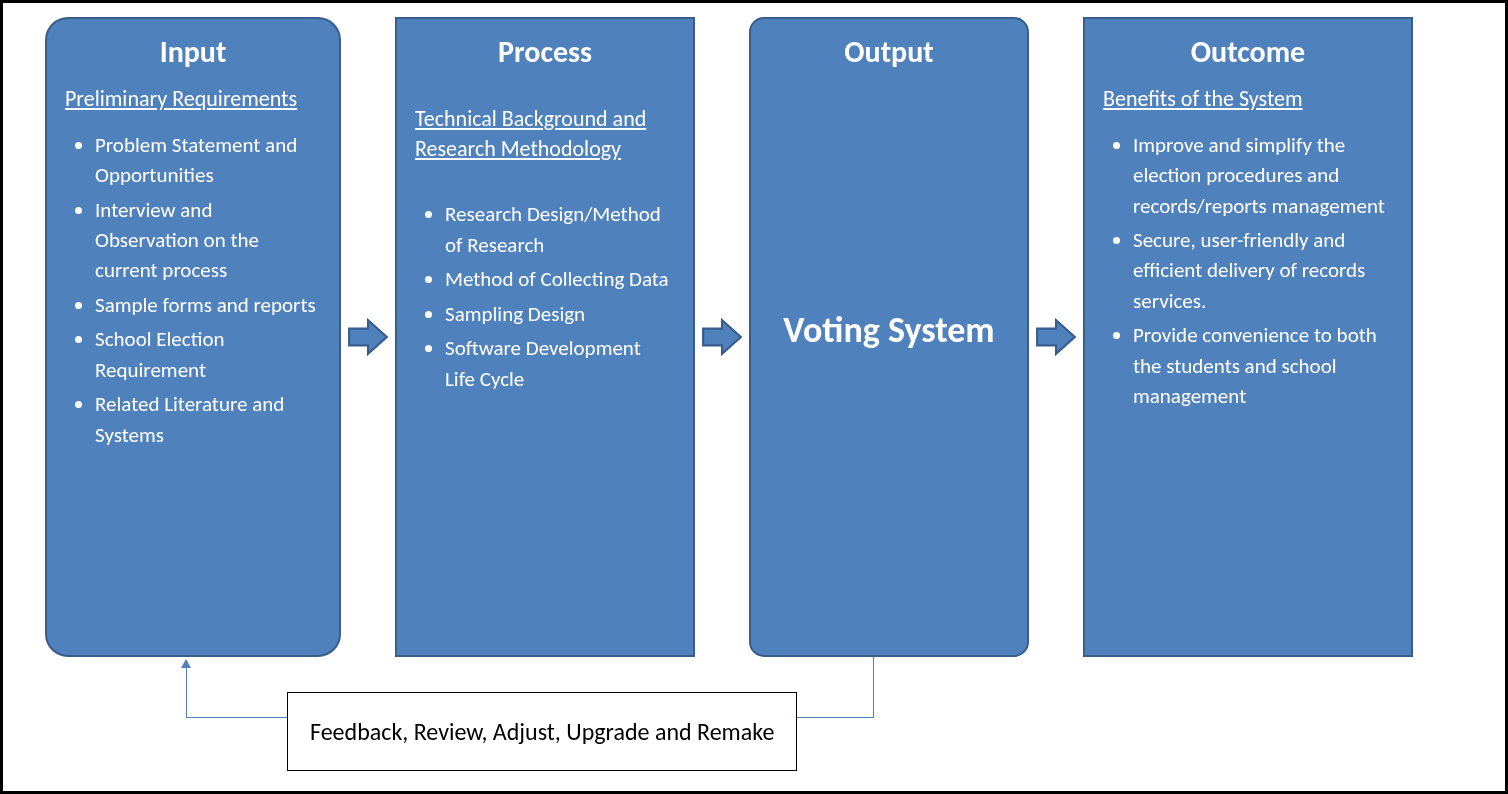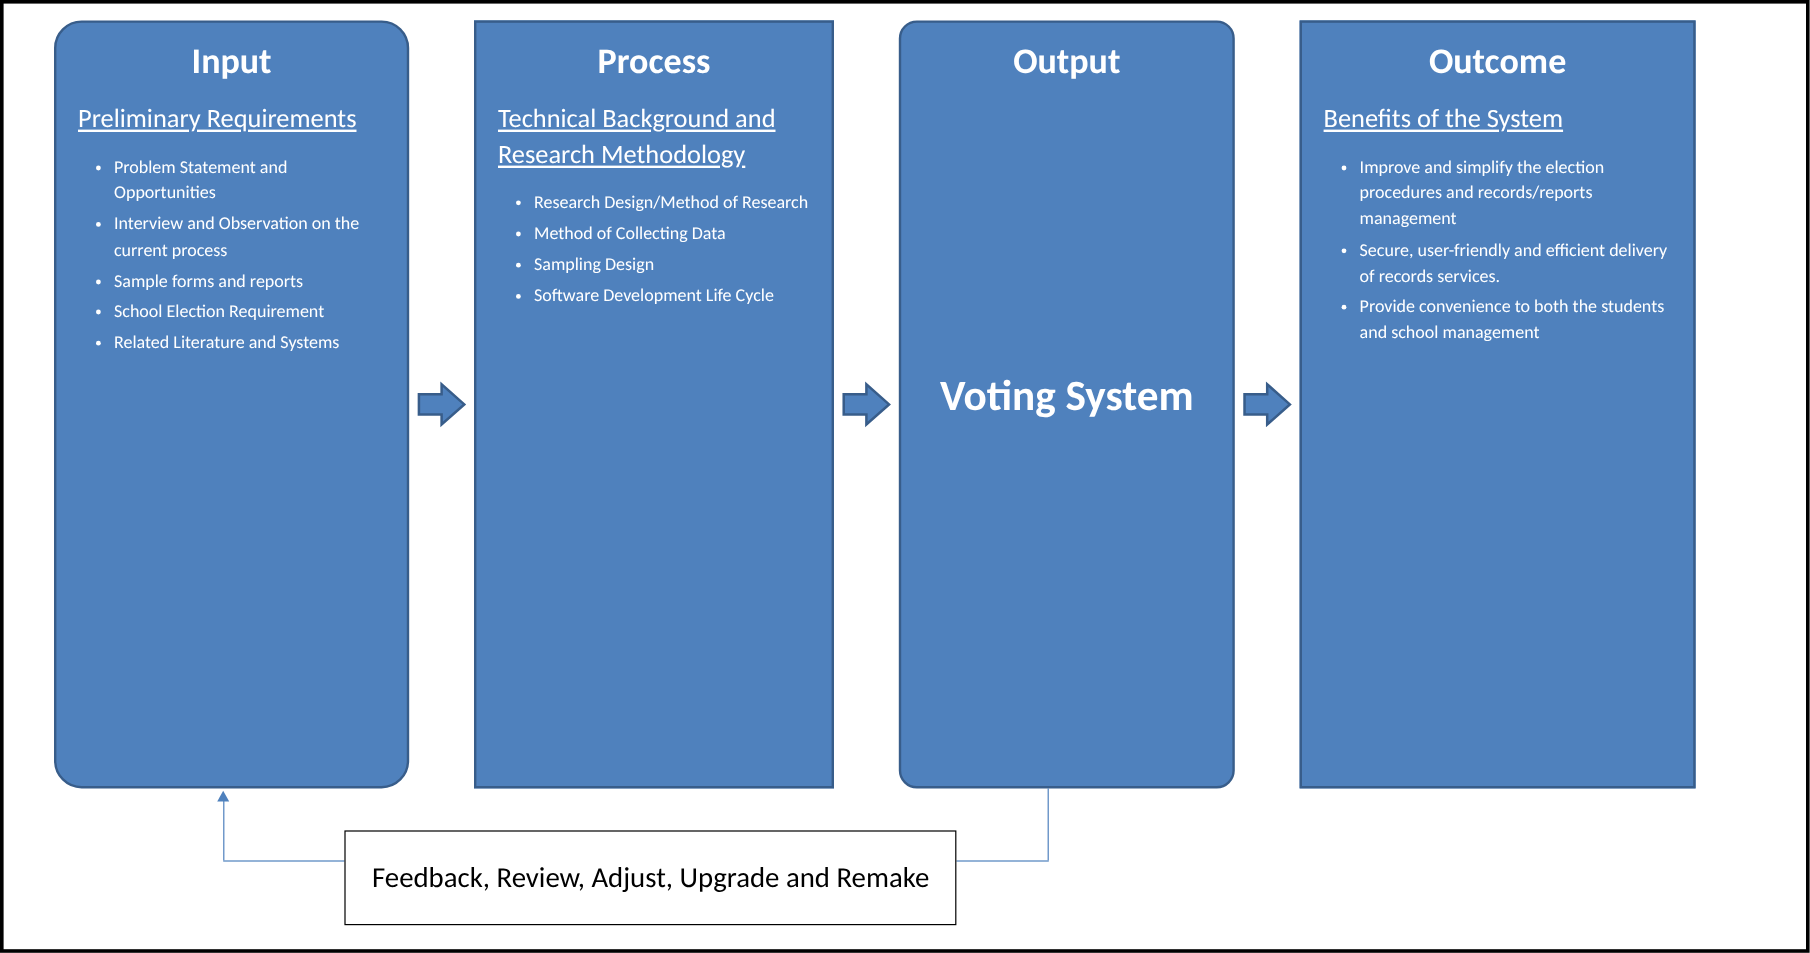--- a/index.html
+++ b/index.html
@@ -39,21 +39,21 @@
   .box .subtitle {
     font-size: 22px;
     text-decoration: underline;
     text-align: left;
     margin-bottom: 16px;
     line-height: 1.35;
   }
   .box ul {
     list-style: disc;
     padding-left: 30px;
-    font-size: 15px;
+    font-size: 21px;
     line-height: 1.45;
   }
   .box ul li { margin-bottom: 4px; }
   .center-content {
     flex: 1;
     display: flex;
     align-items: center;
     justify-content: center;
     font-size: 36px;
     font-weight: 700;
@@ -109,21 +109,21 @@
   .conn-arrowhead {
     position: absolute;
     left: 178px;
     top: 656px;
     width: 0; height: 0;
     border-left: 5px solid transparent;
     border-right: 5px solid transparent;
     border-bottom: 9px solid #4f81bd;
   }
   .w-input   { width: 296px; border-radius: 23px; }
-  .w-process { width: 300px; }
+  .w-process { width: 300px; gap: 20px; }
   .w-output  { width: 280px; border-radius: 15px; }
   .w-outcome { width: 330px; }
 </style>
 </head>
 <body>
 
 <div class="frame">
 
   <div class="row">
 

